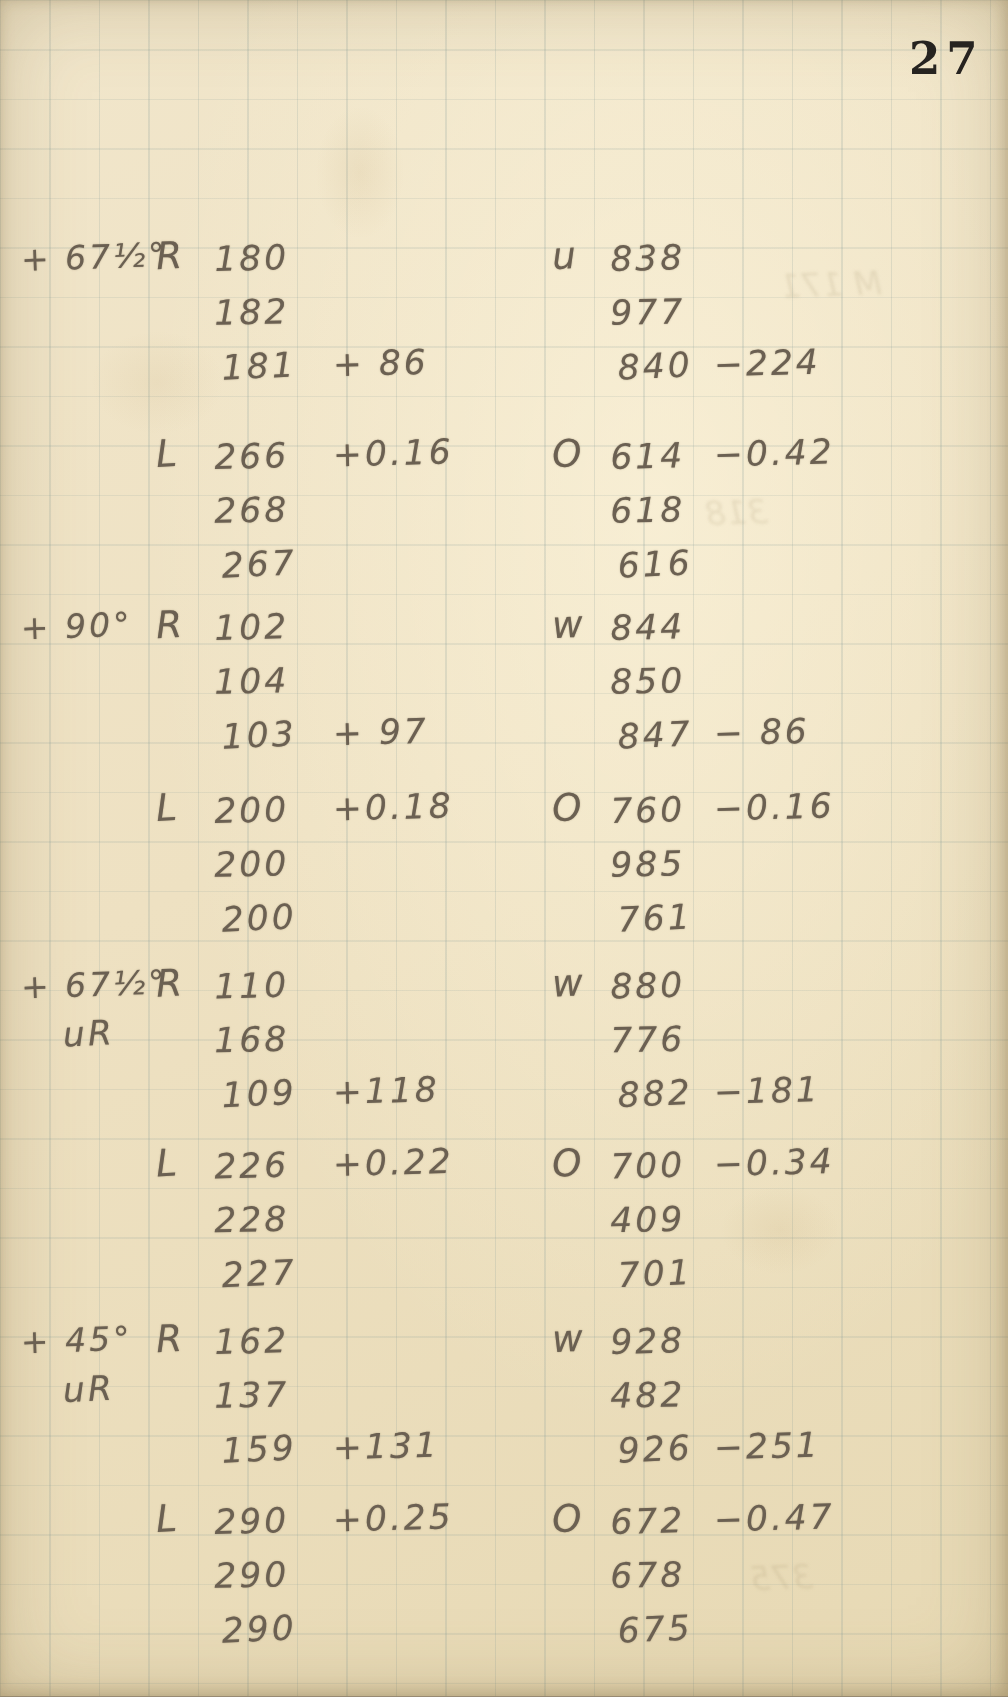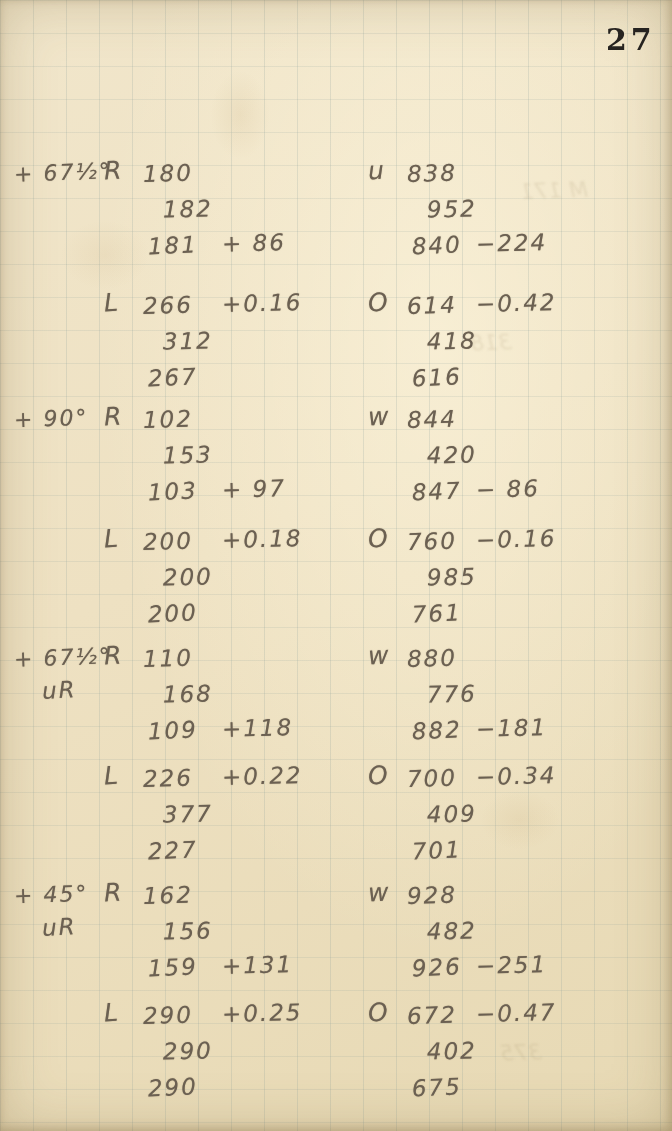--- a/index.html
+++ b/index.html
@@ -31,21 +31,21 @@
     color:#262320;
   }
   .group{position:absolute;left:0;width:672px;height:116px;}
   .angle{position:absolute;left:14px;top:2px;font-size:22px;transform:rotate(-2deg);}
   .note{position:absolute;left:42px;top:34px;font-size:23px;transform:rotate(-3deg);}
   .letter{position:absolute;left:104px;top:-2px;font-size:25px;transform:rotate(-3deg);}
   .rletter{left:368px;}
   .col{position:absolute;left:143px;top:0;display:flex;flex-direction:column;}
   .col > div{height:36px;font-size:23px;line-height:30px;}
   .col > div:nth-child(1){transform:rotate(-1.5deg);}
-  .col > div:nth-child(2){margin-left:20px;transform:rotate(-1deg);}
+  .col > div:nth-child(2){margin-left:0;transform:rotate(-1deg);}
   .col > div:nth-child(3){margin-left:5px;transform:rotate(-2.5deg);}
   .rcol{left:407px;}
   .delta{position:absolute;font-size:23px;transform:rotate(-1.5deg);}
   .ldelta{left:222px;}
   .rdelta{left:476px;}
   .d1{top:0;}
   .d3{top:72px;}
   .stain{position:absolute;border-radius:50%;pointer-events:none;}
   .ghost{position:absolute;font-style:italic;color:rgba(150,128,92,0.16);font-size:22px;filter:blur(1px);transform:scaleX(-1) rotate(2deg);white-space:nowrap;}
 </style>
@@ -68,56 +68,56 @@
     <div class="letter hw">R</div>
     <div class="col">
       <div class="hw">180</div>
       <div class="hw">182</div>
       <div class="hw">181</div>
     </div>
     <div class="delta ldelta d3 hw">+ 86</div>
     <div class="letter rletter hw">u</div>
     <div class="col rcol">
       <div class="hw">838</div>
-      <div class="hw">952</div>
+      <div class="hw">977</div>
       <div class="hw">840</div>
     </div>
     <div class="delta rdelta d3 hw">−224</div>
   </div>
 
   <div class="group" style="top:290px">
     <div class="letter hw">L</div>
     <div class="col">
       <div class="hw">266</div>
-      <div class="hw">312</div>
+      <div class="hw">268</div>
       <div class="hw">267</div>
     </div>
     <div class="delta ldelta d1 hw">+0.16</div>
     <div class="letter rletter hw">O</div>
     <div class="col rcol">
       <div class="hw">614</div>
-      <div class="hw">418</div>
+      <div class="hw">618</div>
       <div class="hw">616</div>
     </div>
     <div class="delta rdelta d1 hw">−0.42</div>
   </div>
 
   <div class="group" style="top:404px">
     <div class="angle hw">+ 90°</div>
     <div class="letter hw">R</div>
     <div class="col">
       <div class="hw">102</div>
-      <div class="hw">153</div>
+      <div class="hw">104</div>
       <div class="hw">103</div>
     </div>
     <div class="delta ldelta d3 hw">+ 97</div>
     <div class="letter rletter hw">w</div>
     <div class="col rcol">
       <div class="hw">844</div>
-      <div class="hw">420</div>
+      <div class="hw">850</div>
       <div class="hw">847</div>
     </div>
     <div class="delta rdelta d3 hw">− 86</div>
   </div>
 
   <div class="group" style="top:526px">
     <div class="letter hw">L</div>
     <div class="col">
       <div class="hw">200</div>
       <div class="hw">200</div>
@@ -149,40 +149,40 @@
       <div class="hw">776</div>
       <div class="hw">882</div>
     </div>
     <div class="delta rdelta d3 hw">−181</div>
   </div>
 
   <div class="group" style="top:763px">
     <div class="letter hw">L</div>
     <div class="col">
       <div class="hw">226</div>
-      <div class="hw">377</div>
+      <div class="hw">228</div>
       <div class="hw">227</div>
     </div>
     <div class="delta ldelta d1 hw">+0.22</div>
     <div class="letter rletter hw">O</div>
     <div class="col rcol">
       <div class="hw">700</div>
       <div class="hw">409</div>
       <div class="hw">701</div>
     </div>
     <div class="delta rdelta d1 hw">−0.34</div>
   </div>
 
   <div class="group" style="top:880px">
     <div class="angle hw">+ 45°</div>
     <div class="note hw">uR</div>
     <div class="letter hw">R</div>
     <div class="col">
       <div class="hw">162</div>
-      <div class="hw">156</div>
+      <div class="hw">137</div>
       <div class="hw">159</div>
     </div>
     <div class="delta ldelta d3 hw">+131</div>
     <div class="letter rletter hw">w</div>
     <div class="col rcol">
       <div class="hw">928</div>
       <div class="hw">482</div>
       <div class="hw">926</div>
     </div>
     <div class="delta rdelta d3 hw">−251</div>
@@ -192,19 +192,19 @@
     <div class="letter hw">L</div>
     <div class="col">
       <div class="hw">290</div>
       <div class="hw">290</div>
       <div class="hw">290</div>
     </div>
     <div class="delta ldelta d1 hw">+0.25</div>
     <div class="letter rletter hw">O</div>
     <div class="col rcol">
       <div class="hw">672</div>
-      <div class="hw">402</div>
+      <div class="hw">678</div>
       <div class="hw">675</div>
     </div>
     <div class="delta rdelta d1 hw">−0.47</div>
   </div>
 
 </div>
 
 </body></html>

